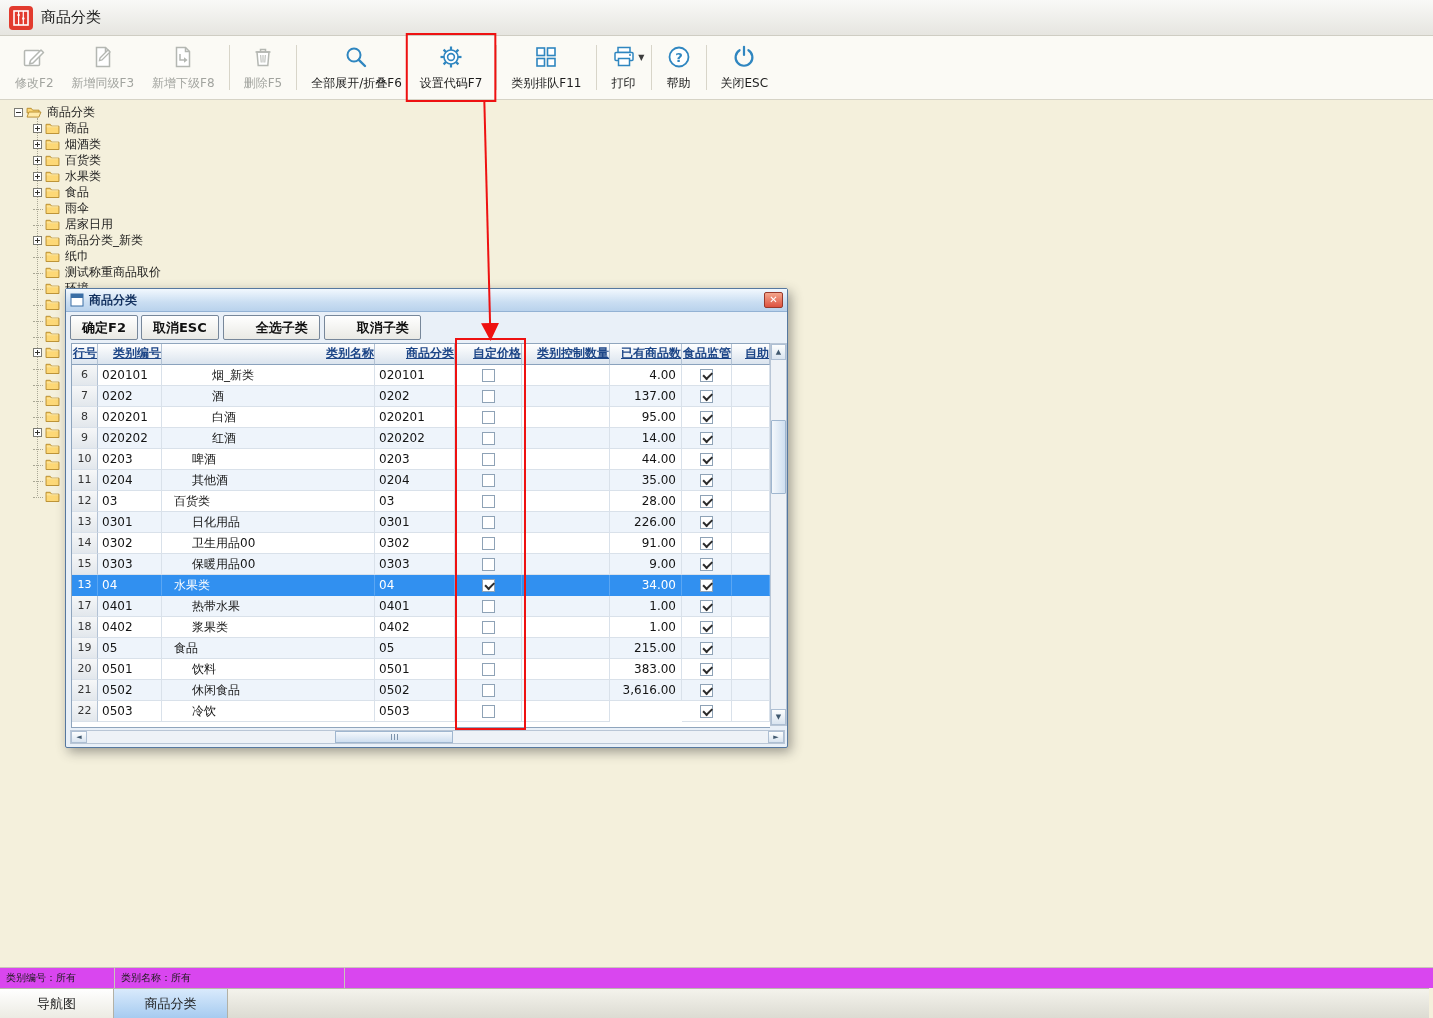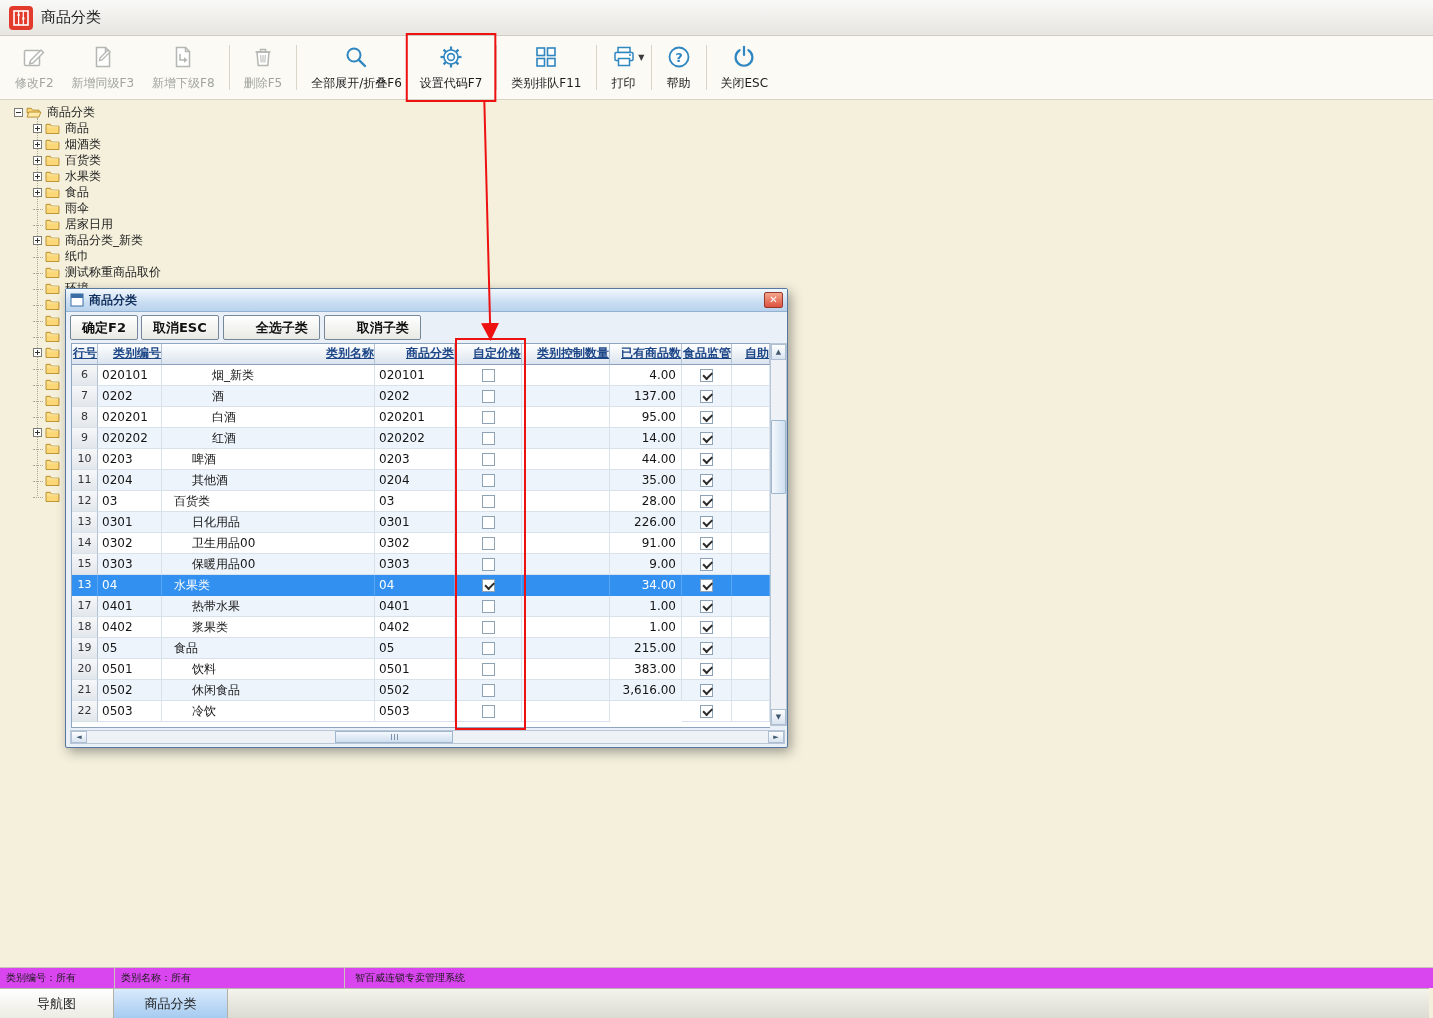--- a/index.html
+++ b/index.html
@@ -791,21 +791,20 @@
             <i></i>
           </div>
         </div>
       <div class="harrow">►</div>
     </div>
   </div>
 
   <div class="statusbar">
     <div class="scell c1">类别编号：所有</div>
     <div class="scell c2">类别名称：所有</div>
-    <div class="scell c3">智百威连锁专卖管理系统</div>
   </div>
 
   <div class="tabbar">
     <div class="tab">导航图</div>
     <div class="tab active">商品分类</div>
   </div>
 
   <svg class="anno" width="1433" height="1018">
     <defs>
       <marker id="arrowhead" markerWidth="11" markerHeight="10" refX="8.5" refY="4.5" orient="auto">

